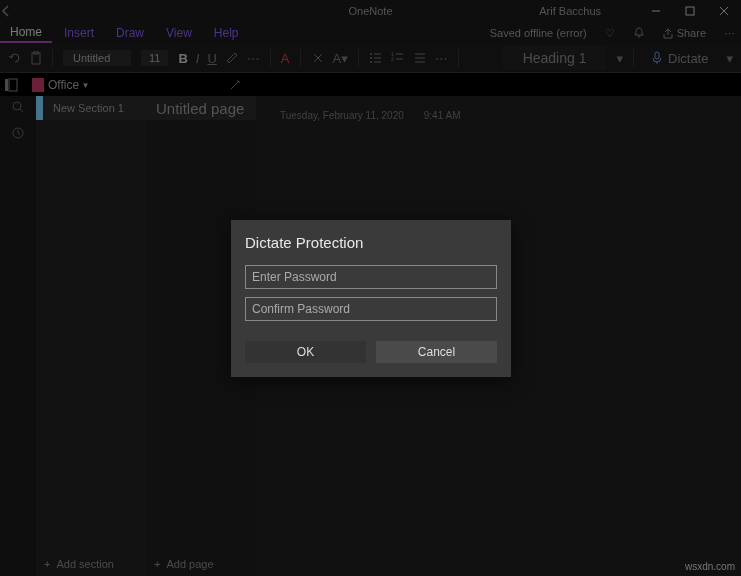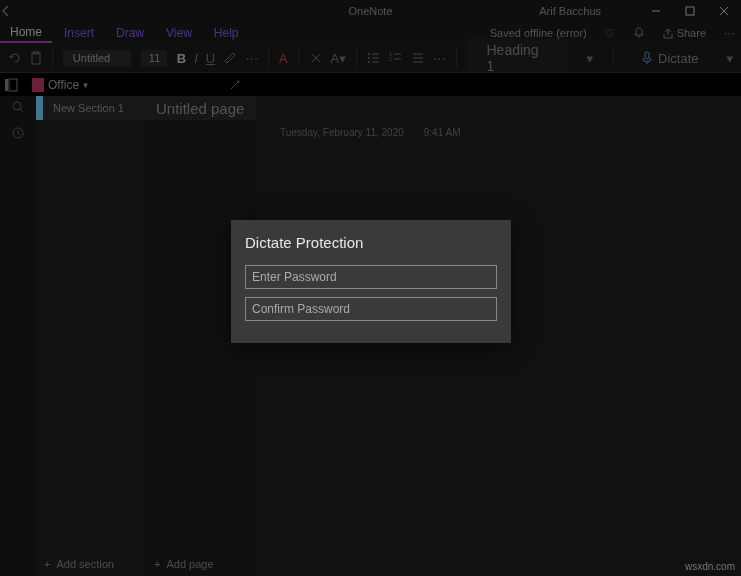--- a/index.html
+++ b/index.html
@@ -21,40 +21,40 @@
 .tabs .right { position: absolute; right: 6px; display: flex; align-items: center; gap: 18px; font-size: 11px; color: #999; }
 .tabs .right .icon { color: #888; }
 
 
 .toolbar { height: 28px; display: flex; align-items: center; padding: 0 8px; background: #1d1d1d; gap: 10px; }
 .toolbar .group { display: flex; align-items: center; gap: 8px; }
 .toolbar .btn { color: #777; font-size: 13px; }
 .toolbar .fontname { background: #2a2a2a; padding: 2px 10px; font-size: 11px; color: #aaa; min-width: 68px; }
 .toolbar .fontsize { background: #2a2a2a; padding: 2px 8px; font-size: 11px; color: #aaa; min-width: 26px; }
 .toolbar .sep { width: 1px; height: 18px; background: #333; }
-.toolbar .right { margin-left: auto; display: flex; align-items: center; gap: 20px; }
+.toolbar .right { margin-left: auto; display: flex; align-items: center; gap: 10px; }
 .toolbar .styles { background: #222; padding: 4px 20px; color: #888; font-size: 14px; min-width: 100px; }
 .toolbar .dictate { display: flex; align-items: center; gap: 6px; color: #888; font-size: 13px; padding: 2px 8px; }
 
 
 .nbbar { height: 24px; background: #000000; display: flex; align-items: center; padding: 0 4px; gap: 8px; border-top: 1px solid #333; position: relative; }
 .nbbar .nbicon { width: 20px; color: #888; text-align: center; }
 .nbbar .notebook { display: flex; align-items: center; gap: 4px; color: #aaa; font-size: 12px; }
 .nbbar .nbnote { width: 12px; height: 14px; background: #c43a68; }
 .nbbar .search { position: absolute; right: 500px; color: #777; font-size: 12px; }
 
 
 .main { display: flex; height: calc(576px - 22px - 22px - 28px - 24px); }
 .leftcol { width: 36px; background: #1a1a1a; display: flex; flex-direction: column; align-items: center; padding-top: 4px; gap: 12px; color: #666; }
 .sections { width: 110px; background: #222; display: flex; flex-direction: column; }
 .sections .section { height: 24px; display: flex; align-items: center; font-size: 11px; padding-left: 10px; color: #999; border-left: 7px solid #7dd3fc; background: #2b2b2b; }
 .pages { width: 110px; background: #1e1e1e; display: flex; flex-direction: column; }
 .pages .page { height: 24px; display: flex; align-items: center; font-size: 15px; padding-left: 10px; color: #999; background: #2a2a2a; }
 .canvas { flex: 1; background: #1f1f1f; position: relative; }
-.canvas .meta { position: absolute; top: 31px; left: 24px; color: #777; font-size: 10px; display: flex; gap: 20px; }
+.canvas .meta { position: absolute; top: 14px; left: 24px; color: #777; font-size: 10px; display: flex; gap: 20px; }
 
 .bottombar { position: absolute; bottom: 0; left: 36px; height: 24px; display: flex; }
 .bottombar .addsec { width: 110px; display: flex; align-items: center; gap: 6px; color: #888; font-size: 11px; padding-left: 8px; background: #222; }
 .bottombar .addpage { width: 110px; display: flex; align-items: center; gap: 6px; color: #888; font-size: 11px; padding-left: 8px; background: #1e1e1e; }
 
 
 .dialog { position: absolute; z-index: 10; left: 231px; top: 220px; width: 280px; background: #3a3a3a; box-shadow: 0 4px 20px rgba(0,0,0,0.6); padding: 14px; }
 .dialog .title { color: #e8e8e8; font-size: 15px; font-weight: 400; margin-bottom: 14px; }
 .dialog input { width: 100%; height: 24px; background: #3a3a3a; border: 1px solid #888; color: #7dd3fc; font-size: 12px; padding: 0 6px; margin-bottom: 8px; }
 .dialog input::placeholder { color: #aaa; }
@@ -266,15 +266,19 @@
     <span>Add page</span>
   </div>
 </div>
 
 <div class="overlay-dim"></div>
 
 <div class="dialog">
   <div class="title">Dictate Protection</div>
   <input type="password" placeholder="Enter Password" style="">
   <input type="password" placeholder="Confirm Password" style="">
+  <div class="btnrow">
+    <div class="dbtn primary">OK</div>
+    <div class="dbtn secondary">Cancel</div>
+  </div>
 </div>
 
 <div class="watermark">wsxdn.com</div>
 
 </body></html>

